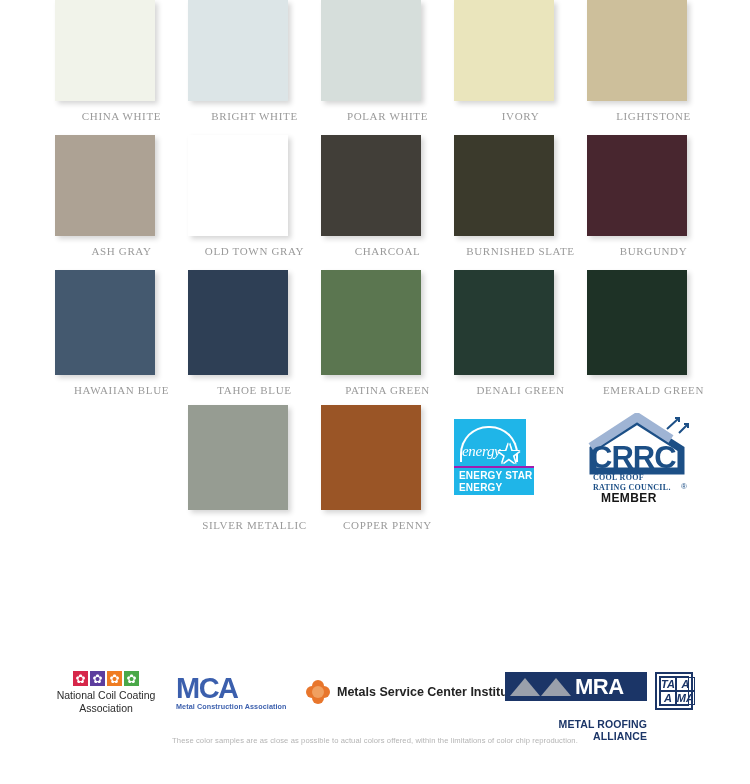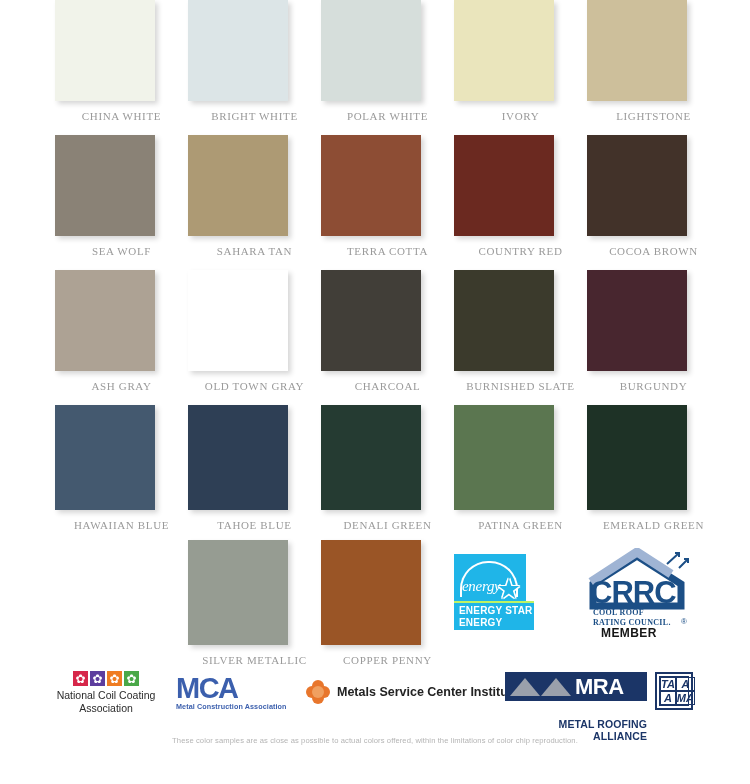--- a/index.html
+++ b/index.html
@@ -97,21 +97,21 @@
       -1.2px 0 #fff, 1.2px 0 #fff, 0 -1.2px #fff, 0 1.2px #fff,
       -1.2px -1.2px #fff, 1.2px -1.2px #fff, -1.2px 1.2px #fff, 1.2px 1.2px #fff;
   }
   .estar .bar {
     position: absolute;
     left: 0;
     bottom: 0;
     width: 80px;
     height: 29px;
     background: #1fb5e8;
-    border-top: 2px solid #bef264;
+    border-top: 2px solid #a21caf;
     box-sizing: border-box;
     padding: 2px 0 0 5px;
   }
   .estar .bar div {
     color: #ffffff;
     font-size: 10px;
     font-weight: bold;
     line-height: 11.5px;
     letter-spacing: 0.2px;
     font-family: "Liberation Sans", sans-serif;
@@ -321,42 +321,20 @@
       <div class="cell">
         <div class="chip" style="background: rgb(234, 229, 188);"></div>
         <div class="chip-label">IVORY</div>
       </div>
       <div class="cell">
         <div class="chip" style="background: rgb(205, 191, 155);"></div>
         <div class="chip-label">LIGHTSTONE</div>
       </div>
     </div>
 
-    <div class="row">
-      <div class="cell">
-        <div class="chip" style="background: rgb(138, 130, 118);"></div>
-        <div class="chip-label">SEA WOLF</div>
-      </div>
-      <div class="cell">
-        <div class="chip" style="background: rgb(173, 154, 116);"></div>
-        <div class="chip-label">SAHARA TAN</div>
-      </div>
-      <div class="cell">
-        <div class="chip" style="background: rgb(141, 77, 52);"></div>
-        <div class="chip-label">TERRA COTTA</div>
-      </div>
-      <div class="cell">
-        <div class="chip" style="background: rgb(107, 41, 32);"></div>
-        <div class="chip-label">COUNTRY RED</div>
-      </div>
-      <div class="cell">
-        <div class="chip" style="background: rgb(66, 50, 41);"></div>
-        <div class="chip-label">COCOA BROWN</div>
-      </div>
-    </div>
 
     <div class="row">
       <div class="cell">
         <div class="chip" style="background: rgb(173, 162, 148);"></div>
         <div class="chip-label">ASH GRAY</div>
       </div>
       <div class="cell">
         <div class="chip"></div>
         <div class="chip-label">OLD TOWN GRAY</div>
       </div>
@@ -377,26 +355,26 @@
     <div class="row">
       <div class="cell">
         <div class="chip tall" style="background: rgb(68, 89, 111);"></div>
         <div class="chip-label">HAWAIIAN BLUE</div>
       </div>
       <div class="cell">
         <div class="chip tall" style="background: rgb(46, 63, 85);"></div>
         <div class="chip-label">TAHOE BLUE</div>
       </div>
       <div class="cell">
+        <div class="chip tall" style="background: rgb(91, 118, 80);"></div>
+        <div class="chip-label">PATINA GREEN</div>
+      </div>
+      <div class="cell">
         <div class="chip tall" style="background: rgb(37, 59, 50);"></div>
         <div class="chip-label">DENALI GREEN</div>
-      </div>
-      <div class="cell">
-        <div class="chip tall" style="background: rgb(91, 118, 80);"></div>
-        <div class="chip-label">PATINA GREEN</div>
       </div>
       <div class="cell">
         <div class="chip tall" style="background: rgb(30, 50, 38);"></div>
         <div class="chip-label">EMERALD GREEN</div>
       </div>
     </div>
 
     <div class="row">
       <div class="cell empty">
         <div class="chip"></div>

